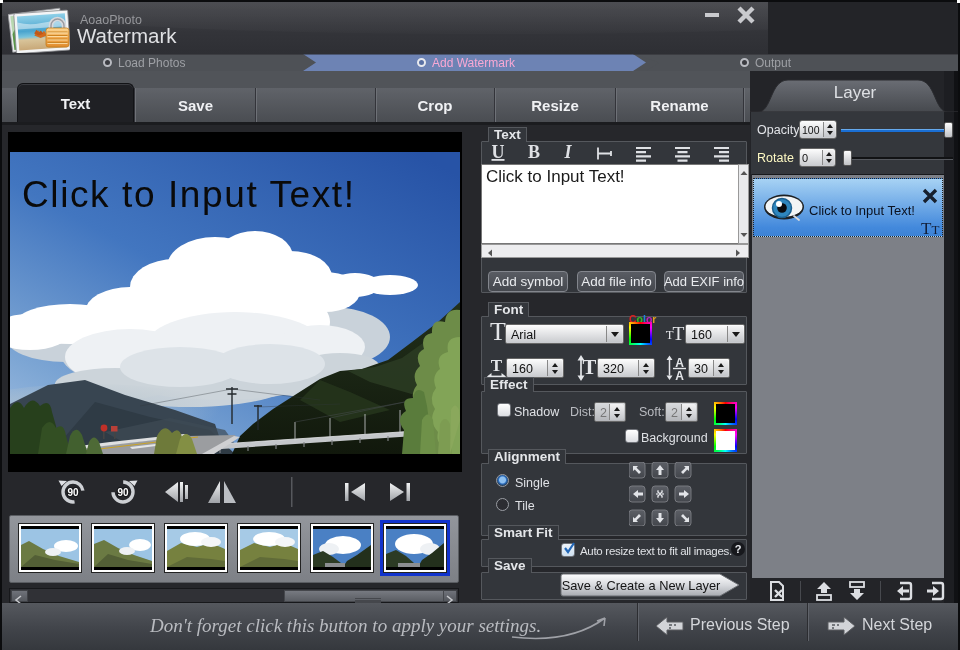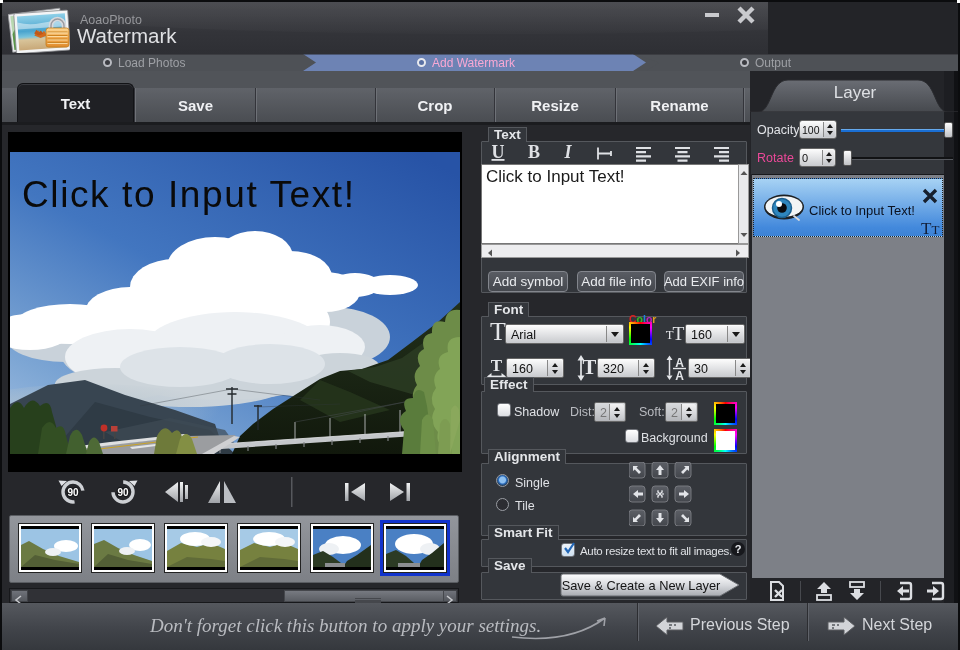--- a/index.html
+++ b/index.html
@@ -496,21 +496,21 @@
       </div>
   <svg class="abs" style="left:204px;top:230px" width="22" height="26" viewBox="0 0 22 26">
     <g fill="#e4e6e9" font-family="Liberation Sans" font-weight="bold">
           <text x="13.5" y="12" font-size="12" text-anchor="middle">A</text>
           <text x="13.5" y="25" font-size="12" text-anchor="middle">A</text>
         </g>
     <path d="M7 13.5 h13" stroke="#e4e6e9" stroke-width="1.4"></path>
     <path d="M3.5 4.5 v16" stroke="#e4e6e9" stroke-width="1.5"></path>
     <path d="M3.5 0.5 l-3 4.5 h6 z M3.5 25 l-3 -4.5 h6 z" fill="#e4e6e9"></path>
   </svg>
-  <div class="combo" style="left:226px;top:233px;width:64px;height:20px">
+  <div class="combo" style="left:226px;top:233px;width:42px;height:20px">
         <span class="val">30</span>
         <span class="spinud"></span>
       </div>
 
   <div class="grp" style="top:266px;width:266px;height:63px"></div>
   <div class="glabel" style="left:22px;top:252px">Effect</div>
   <div class="checkbox" style="left:35px;top:278px"></div>
   <div class="clabel" style="left:52px;top:280px">Shadow</div>
   <div class="clabel" style="left:108px;top:280px;color:#b9bbc0">Dist:</div>
   <div class="combo" style="left:132px;top:277px;width:32px;height:20px;background:linear-gradient(#d8dadd,#b4b6ba)">
@@ -610,21 +610,21 @@
   <div class="abs" style="left:0;top:12px;width:210px;text-align:center;color:#dee0e4;font-size:17px">Layer</div>
 </div>
 <div id="layerpanel"></div>
 <div class="abs" style="left:757px;top:123px;color:#e2e4e8;font-size:12.5px">Opacity</div>
 <div class="combo" style="left:799px;top:120px;width:38px;height:19px;border-radius:3px">
       <span class="val" style="font-size:10.5px;top:3px;left:2px">100</span>
       <span class="spinud" style="width:12px"></span>
     </div>
 <div class="abs" style="left:841px;top:129px;width:112px;height:3px;background:#1a6fd4;border-top:1px solid #66aaee"></div>
 <div class="abs" style="left:944px;top:122px;width:9px;height:16px;background:linear-gradient(#fdfdfd,#c0c2c6);border:1px solid #555;border-radius:2px"></div>
-<div class="abs" style="left:757px;top:151px;color:#ec4899;font-size:12.5px">Rotate</div>
+<div class="abs" style="left:757px;top:151px;color:#fef9c3;font-size:12.5px">Rotate</div>
 <div class="combo" style="left:799px;top:148px;width:37px;height:19px;border-radius:3px">
       <span class="val" style="font-size:11px;top:3px;left:2px">0</span>
       <span class="spinud" style="width:12px"></span>
     </div>
 <div class="abs" style="left:845px;top:157px;width:108px;height:3px;background:#111214;border-bottom:1px solid #55585e"></div>
 <div class="abs" style="left:843px;top:150px;width:9px;height:16px;background:linear-gradient(#fdfdfd,#c0c2c6);border:1px solid #555;border-radius:2px"></div>
 <div id="layerlist"></div>
 <div id="layeritem">
   <svg class="abs" style="left:9px;top:12px" width="42" height="32" viewBox="0 0 42 32">
     <ellipse cx="21" cy="16" rx="20" ry="12.5" fill="#1d2023"></ellipse>

